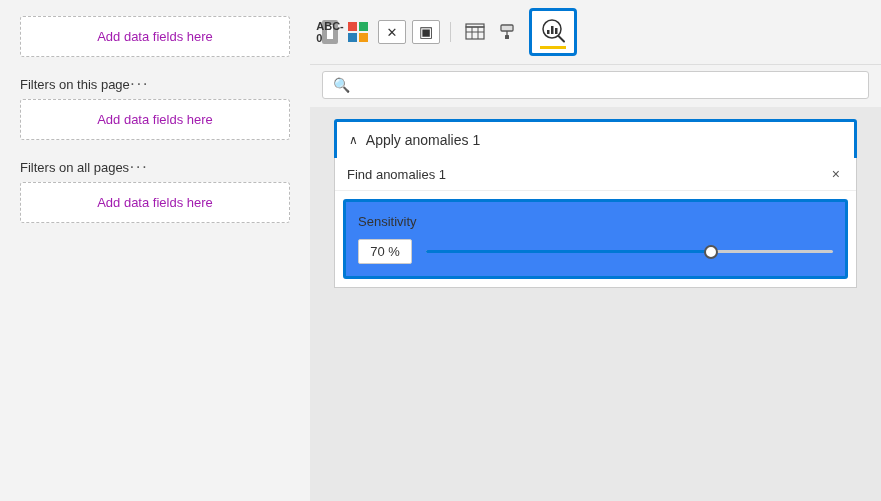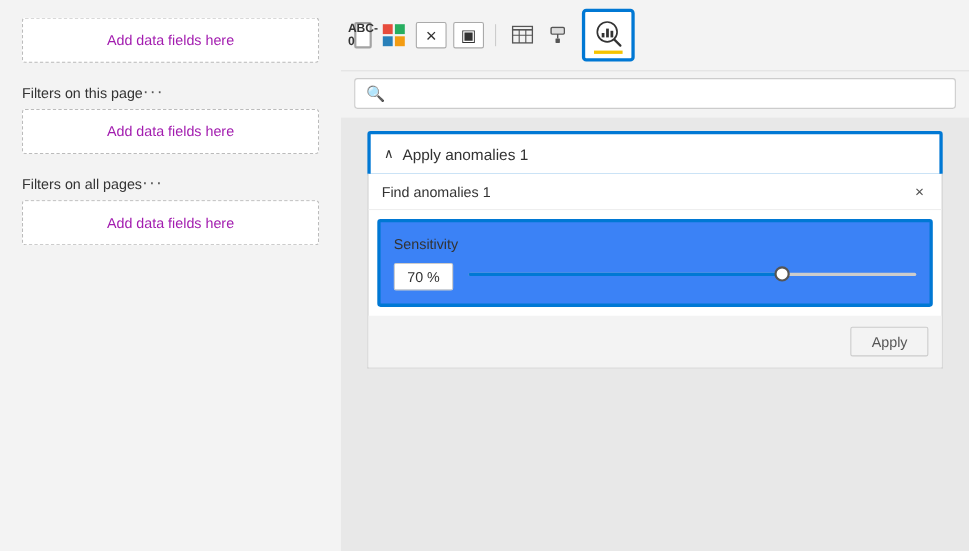--- a/index.html
+++ b/index.html
@@ -84,21 +84,21 @@
       font-size: 14px;
       color: #333;
       border-radius: 2px;
     }
 
     .toolbar-icon.abc {
       font-size: 11px;
       font-weight: bold;
       color: #333;
       background: #fff;
-      border: 2px solid #a3a3a3;
+      border: 5px solid #a3a3a3;
       width: 16px;
     }
 
     .toolbar-icon-colored {
       display: grid;
       grid-template-columns: 1fr 1fr;
       gap: 1px;
       width: 20px;
       height: 20px;
     }
@@ -259,20 +259,21 @@
     }
 
     .sensitivity-label {
       font-size: 13px;
       color: #333;
       margin-bottom: 10px;
     }
 
     .sensitivity-control {
       display: flex;
+      align-items: center;
       gap: 14px;
     }
 
     .percent-input {
       border: 1px solid #ccc;
       background: #fff;
       border-radius: 2px;
       padding: 4px 8px;
       font-size: 13px;
       color: #333;
@@ -451,20 +452,17 @@
             </div>
             <div class="slider-container">
               <div class="slider-track">
                 <div class="slider-fill" style="width: 70%;"></div>
                 <div class="slider-thumb" style="left: calc(70% - 7px);"></div>
               </div>
             </div>
           </div>
         </div>
 
-        <div class="apply-area">
-          <button class="apply-btn">Apply</button>
-        </div>
       </div>
     </div>
 
   </div>
 </div>
 
 </body></html>

